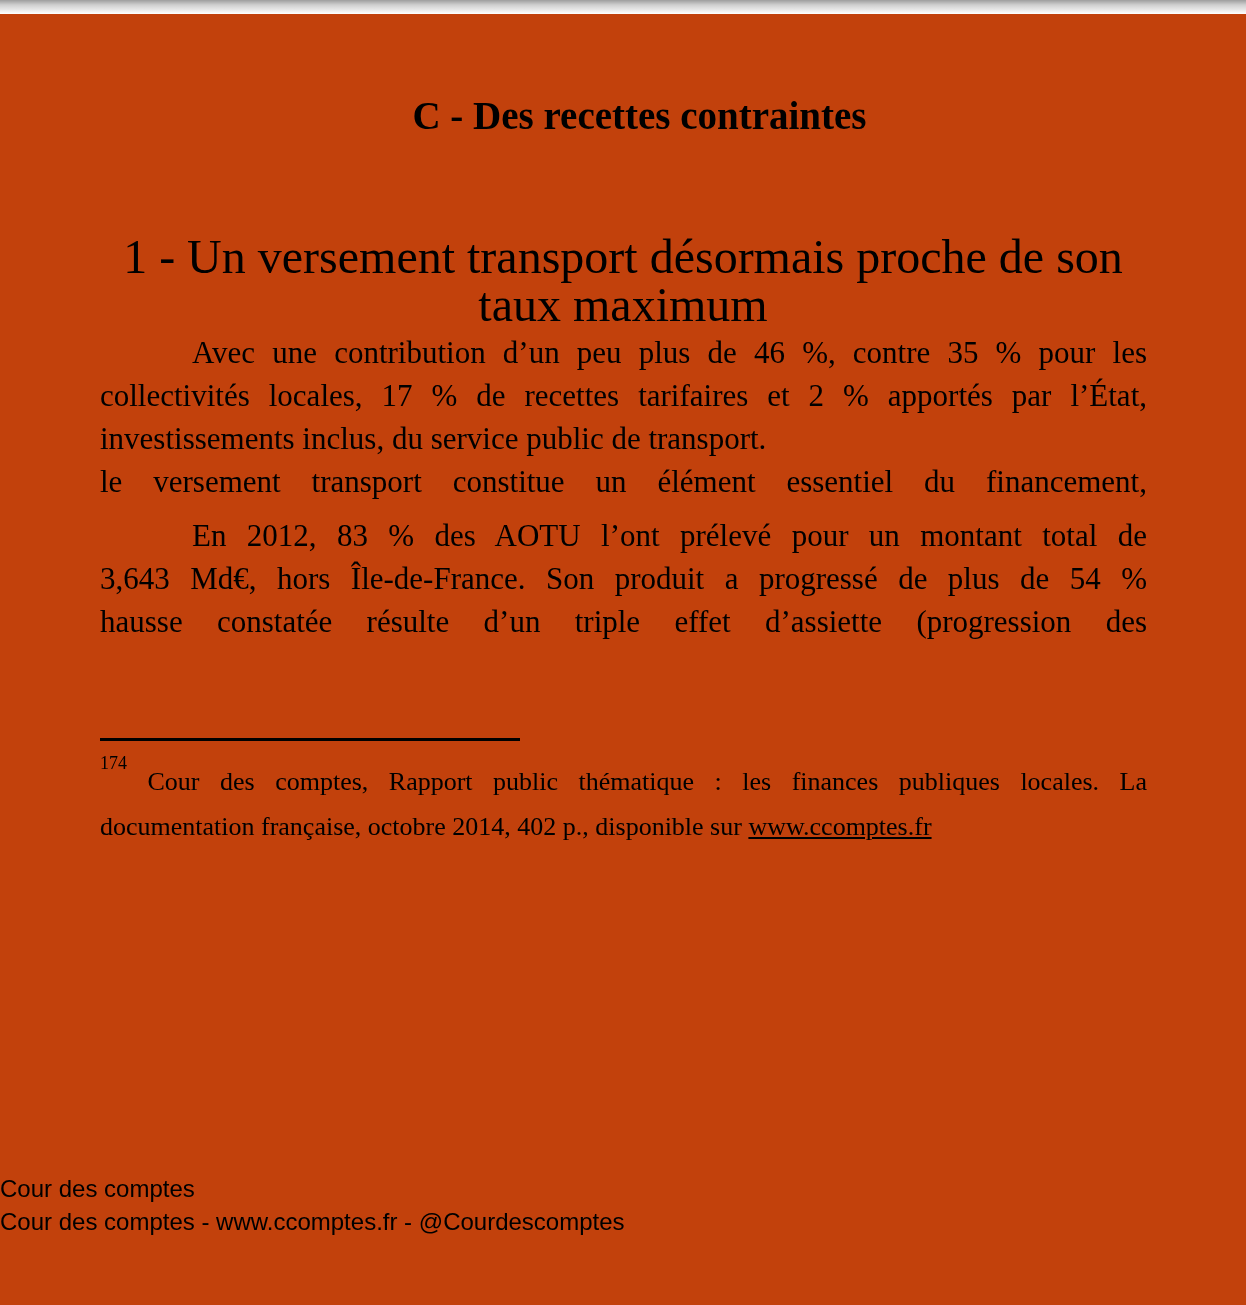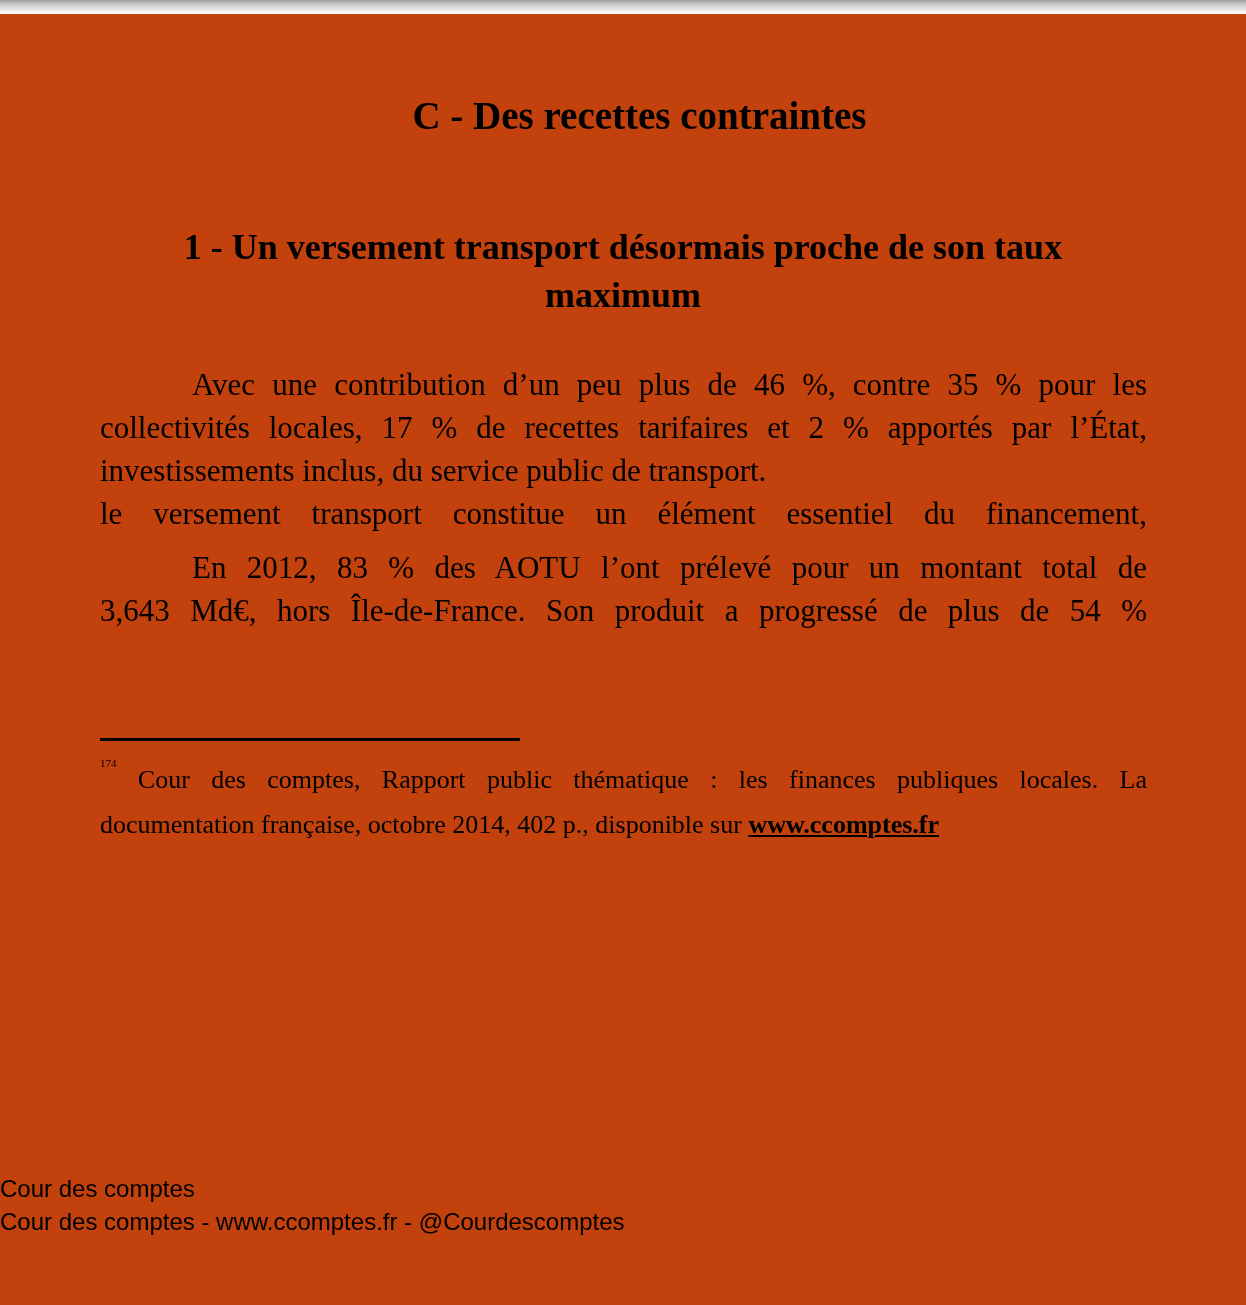--- a/index.html
+++ b/index.html
@@ -26,58 +26,58 @@
     text-align: center;
     font-size: 39px;
     font-weight: bold;
     line-height: 44px;
   }
   .doc-heading {
     position: absolute;
     top: 193px; left: 123px;
     width: 1000px;
     text-align: center;
-    font-size: 36px;
-    font-weight: bold;
+    font-size: 48px;
+    font-weight: normal;
     line-height: 48px;
   }
   .body-par {
     position: absolute;
     left: 100px;
     width: 1047px;
     font-size: 31px;
     line-height: 43px;
   }
   .par-1 { top: 331px; }
   .par-2 { top: 514px; }
   .tline { text-align: justify; text-align-last: justify; }
-  .tline.first { text-indent: 92px; margin-top: 32px; }
+  .tline.first { text-indent: 92px; }
   .tline.lastline { text-align-last: left; }
   .footnote-sep {
     position: absolute;
     top: 738px; left: 100px;
     width: 420px;
     border: none;
     border-top: 3px solid #000000;
     margin: 0;
   }
   .footnote {
     position: absolute;
     top: 752px; left: 100px;
     width: 1047px;
     font-size: 26px;
     line-height: 45px;
   }
   .fn-marker {
-    font-size: 11px;
+    font-size: 18px;
     position: relative;
     top: -11px;
   }
   .fn-italic { }
-  .fn-link { text-decoration: underline; color: #000000; font-weight: bold; }
+  .fn-link { text-decoration: underline; color: #000000; }
   .page-footer {
     position: absolute;
     top: 1172px; left: 0;
     width: 100%;
     text-align: left;
     font-family: "Liberation Sans", "DejaVu Sans", sans-serif;
     font-size: 24px;
     line-height: 33px;
     color: #000000;
   }
@@ -96,20 +96,21 @@
   <div class="body-par par-1">
     <div class="tline first">Avec une contribution d’un peu plus de 46 %, contre 35 % pour les</div>
     <div class="tline">collectivités locales, 17 % de recettes tarifaires et 2 % apportés par l’État,</div>
     <div class="tline lastline">investissements inclus, du service public de transport.</div>
     <div class="tline">le versement transport constitue un élément essentiel du financement,</div>
   </div>
 
   <div class="body-par par-2">
     <div class="tline first">En 2012, 83 % des AOTU l’ont prélevé pour un montant total de</div>
     <div class="tline">3,643 Md€, hors Île-de-France. Son produit a progressé de plus de 54 %</div>
+    <div class="tline">hausse constatée résulte d’un triple effet d’assiette (progression des</div>
   </div>
 
   <hr class="footnote-sep">
 
   <div class="footnote">
     <div class="tline">
       <sup class="fn-marker">174</sup><span> Cour des comptes, </span><span class="fn-italic">Rapport public thématique : les finances publiques locales.</span><span> La</span>
     </div>
     <div class="tline lastline">
       <span>documentation française, octobre 2014, 402 p., disponible sur </span><span class="fn-link">www.ccomptes.fr</span>

